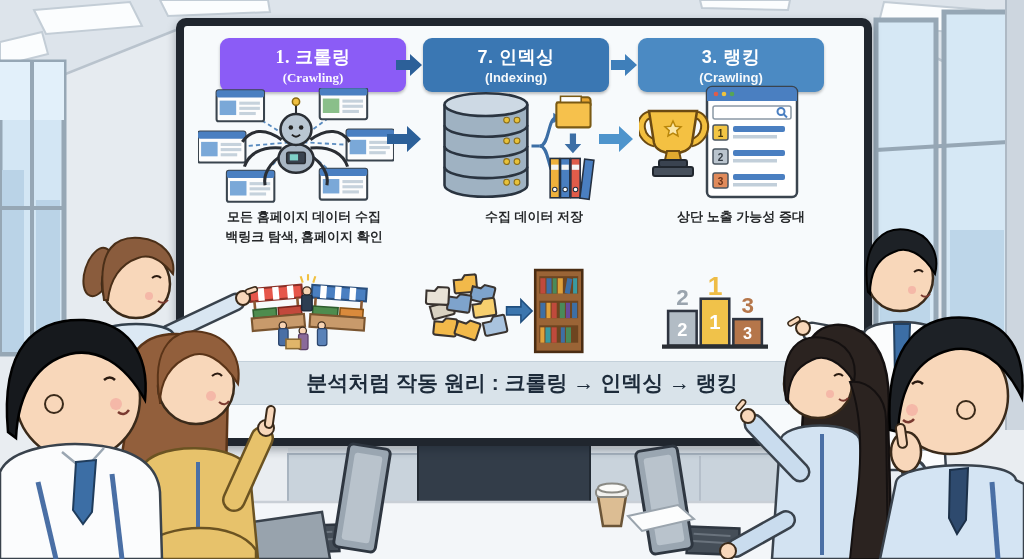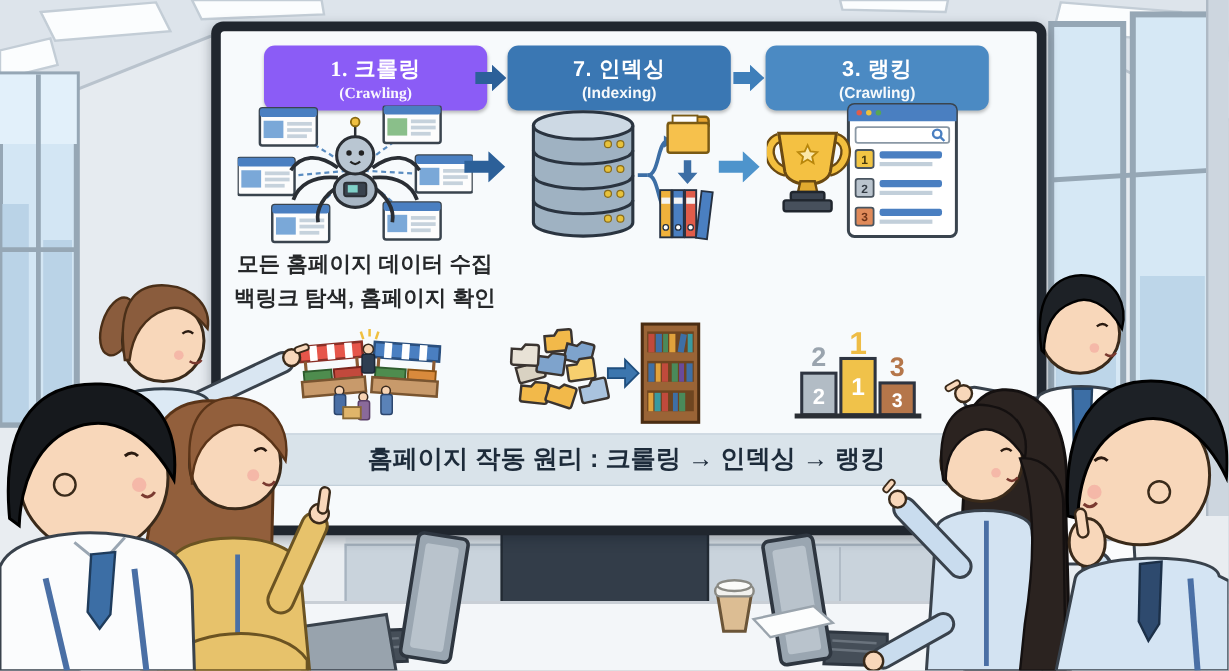--- a/index.html
+++ b/index.html
@@ -16,21 +16,21 @@
        text-align:center;box-shadow:0 2px 3px rgba(0,0,0,.25);}
   .hdr .t{font-size:18px;font-weight:700;margin-top:7px;letter-spacing:.5px;}
   .hdr .s{font-size:13px;font-weight:700;opacity:.95;margin-top:1px;}
   .hdr1{left:36px;background:#8b5cf6;font-family:Liberation Serif, serif;}
   .hdr2{left:239px;background:#3a77b3;}
   .hdr3{left:454px;background:#4b8ac3;}
   .hdr-arrow{position:absolute;top:28px;width:26px;height:22px;}
   .ha1{left:212px;} .ha2{left:427px;}
   .icon{position:absolute;}
   .cap{position:absolute;top:181px;width:340px;transform:translateX(-50%);
-       text-align:center;font-size:18px;font-weight:700;color:#26282a;line-height:1.55;}
+       text-align:center;font-size:13px;font-weight:700;color:#26282a;line-height:1.55;}
   .cap div{white-space:nowrap;}
   .cap1{left:120px;} .cap2{left:350px;} .cap3{left:557px;}
   .banner{position:absolute;left:16px;top:335px;width:644px;height:44px;border-radius:5px;
           background:#d9e3ea;color:#1d2b3a;font-size:21px;font-weight:700;text-align:center;
           line-height:44px;white-space:nowrap;box-shadow:inset 0 0 0 1px #c3d0da;}
 </style>
 </head>
 <body>
 
 <div class="stage">
@@ -282,22 +282,24 @@
           <rect x="18" y="53" width="28" height="7" rx="2" fill="#3a4350" stroke="#20262e" stroke-width="2"></rect>
           <rect x="12" y="60" width="40" height="9" rx="2" fill="#47505c" stroke="#20262e" stroke-width="2"></rect>
         </g>
       </svg>
 
       <div class="cap cap1">
         <div>모든 홈페이지 데이터 수집</div>
         <div>백링크 탐색, 홈페이지 확인</div>
       </div>
       <div class="cap cap2">
+        <div>수집 데이터 저장</div>
       </div>
       <div class="cap cap3">
+        <div>상단 노출 가능성 증대</div>
       </div>
 
       <svg class="icon" style="left:64px;top:244px;" width="120" height="86" viewBox="0 0 114 82">
         <g transform="rotate(-5 28 30)">
           <rect x="2" y="16" width="50" height="12" fill="#e6564a" stroke="#8a2f26" stroke-width="2"></rect>
           <rect x="10" y="16" width="6" height="12" fill="#fff"></rect>
             <rect x="24" y="16" width="6" height="12" fill="#fff"></rect>
             <rect x="38" y="16" width="6" height="12" fill="#fff"></rect>
           <line x1="6" y1="28" x2="6" y2="44" stroke="#8a5a34" stroke-width="2.5"></line>
           <line x1="47" y1="28" x2="47" y2="44" stroke="#8a5a34" stroke-width="2.5"></line>
@@ -400,21 +402,21 @@
           <rect x="6" y="38" width="28" height="34" fill="#b2bcc5" stroke="#2e3440" stroke-width="2.5"></rect>
           <rect x="38" y="26" width="28" height="46" fill="#f0c24a" stroke="#2e3440" stroke-width="2.5"></rect>
           <rect x="70" y="46" width="28" height="26" fill="#b5764a" stroke="#2e3440" stroke-width="2.5"></rect>
           <text x="20" y="63" font-size="18" fill="#fff">2</text>
           <text x="52" y="56" font-size="20" fill="#fff">1</text>
           <text x="84" y="66" font-size="16" fill="#fff">3</text>
           <line x1="0" y1="73" x2="104" y2="73" stroke="#2a2e34" stroke-width="4"></line>
         </g>
       </svg>
 
-      <div class="banner">홈페이지 작동 원리 : 크롤링 → 인덱싱 → 랭킹</div>
+      <div class="banner">분석처럼 작동 원리 : 크롤링 → 인덱싱 → 랭킹</div>
     </div>
   </div>
 
   <svg id="front" width="1024" height="559" viewBox="0 0 1024 559">
 
     <g transform="translate(362,498) rotate(9)">
       <polygon points="-70,40 -20,30 -14,56 -66,66" fill="#454e58" stroke="#2e3640" stroke-width="2.5"></polygon>
       <line x1="-60" y1="46" x2="-24" y2="38" stroke="#6a737d" stroke-width="2"></line>
       <line x1="-58" y1="53" x2="-22" y2="45" stroke="#6a737d" stroke-width="2"></line>
       <rect x="-21" y="-52" width="42" height="104" rx="5" fill="#9aa6b1" stroke="#2e3640" stroke-width="3"></rect>

